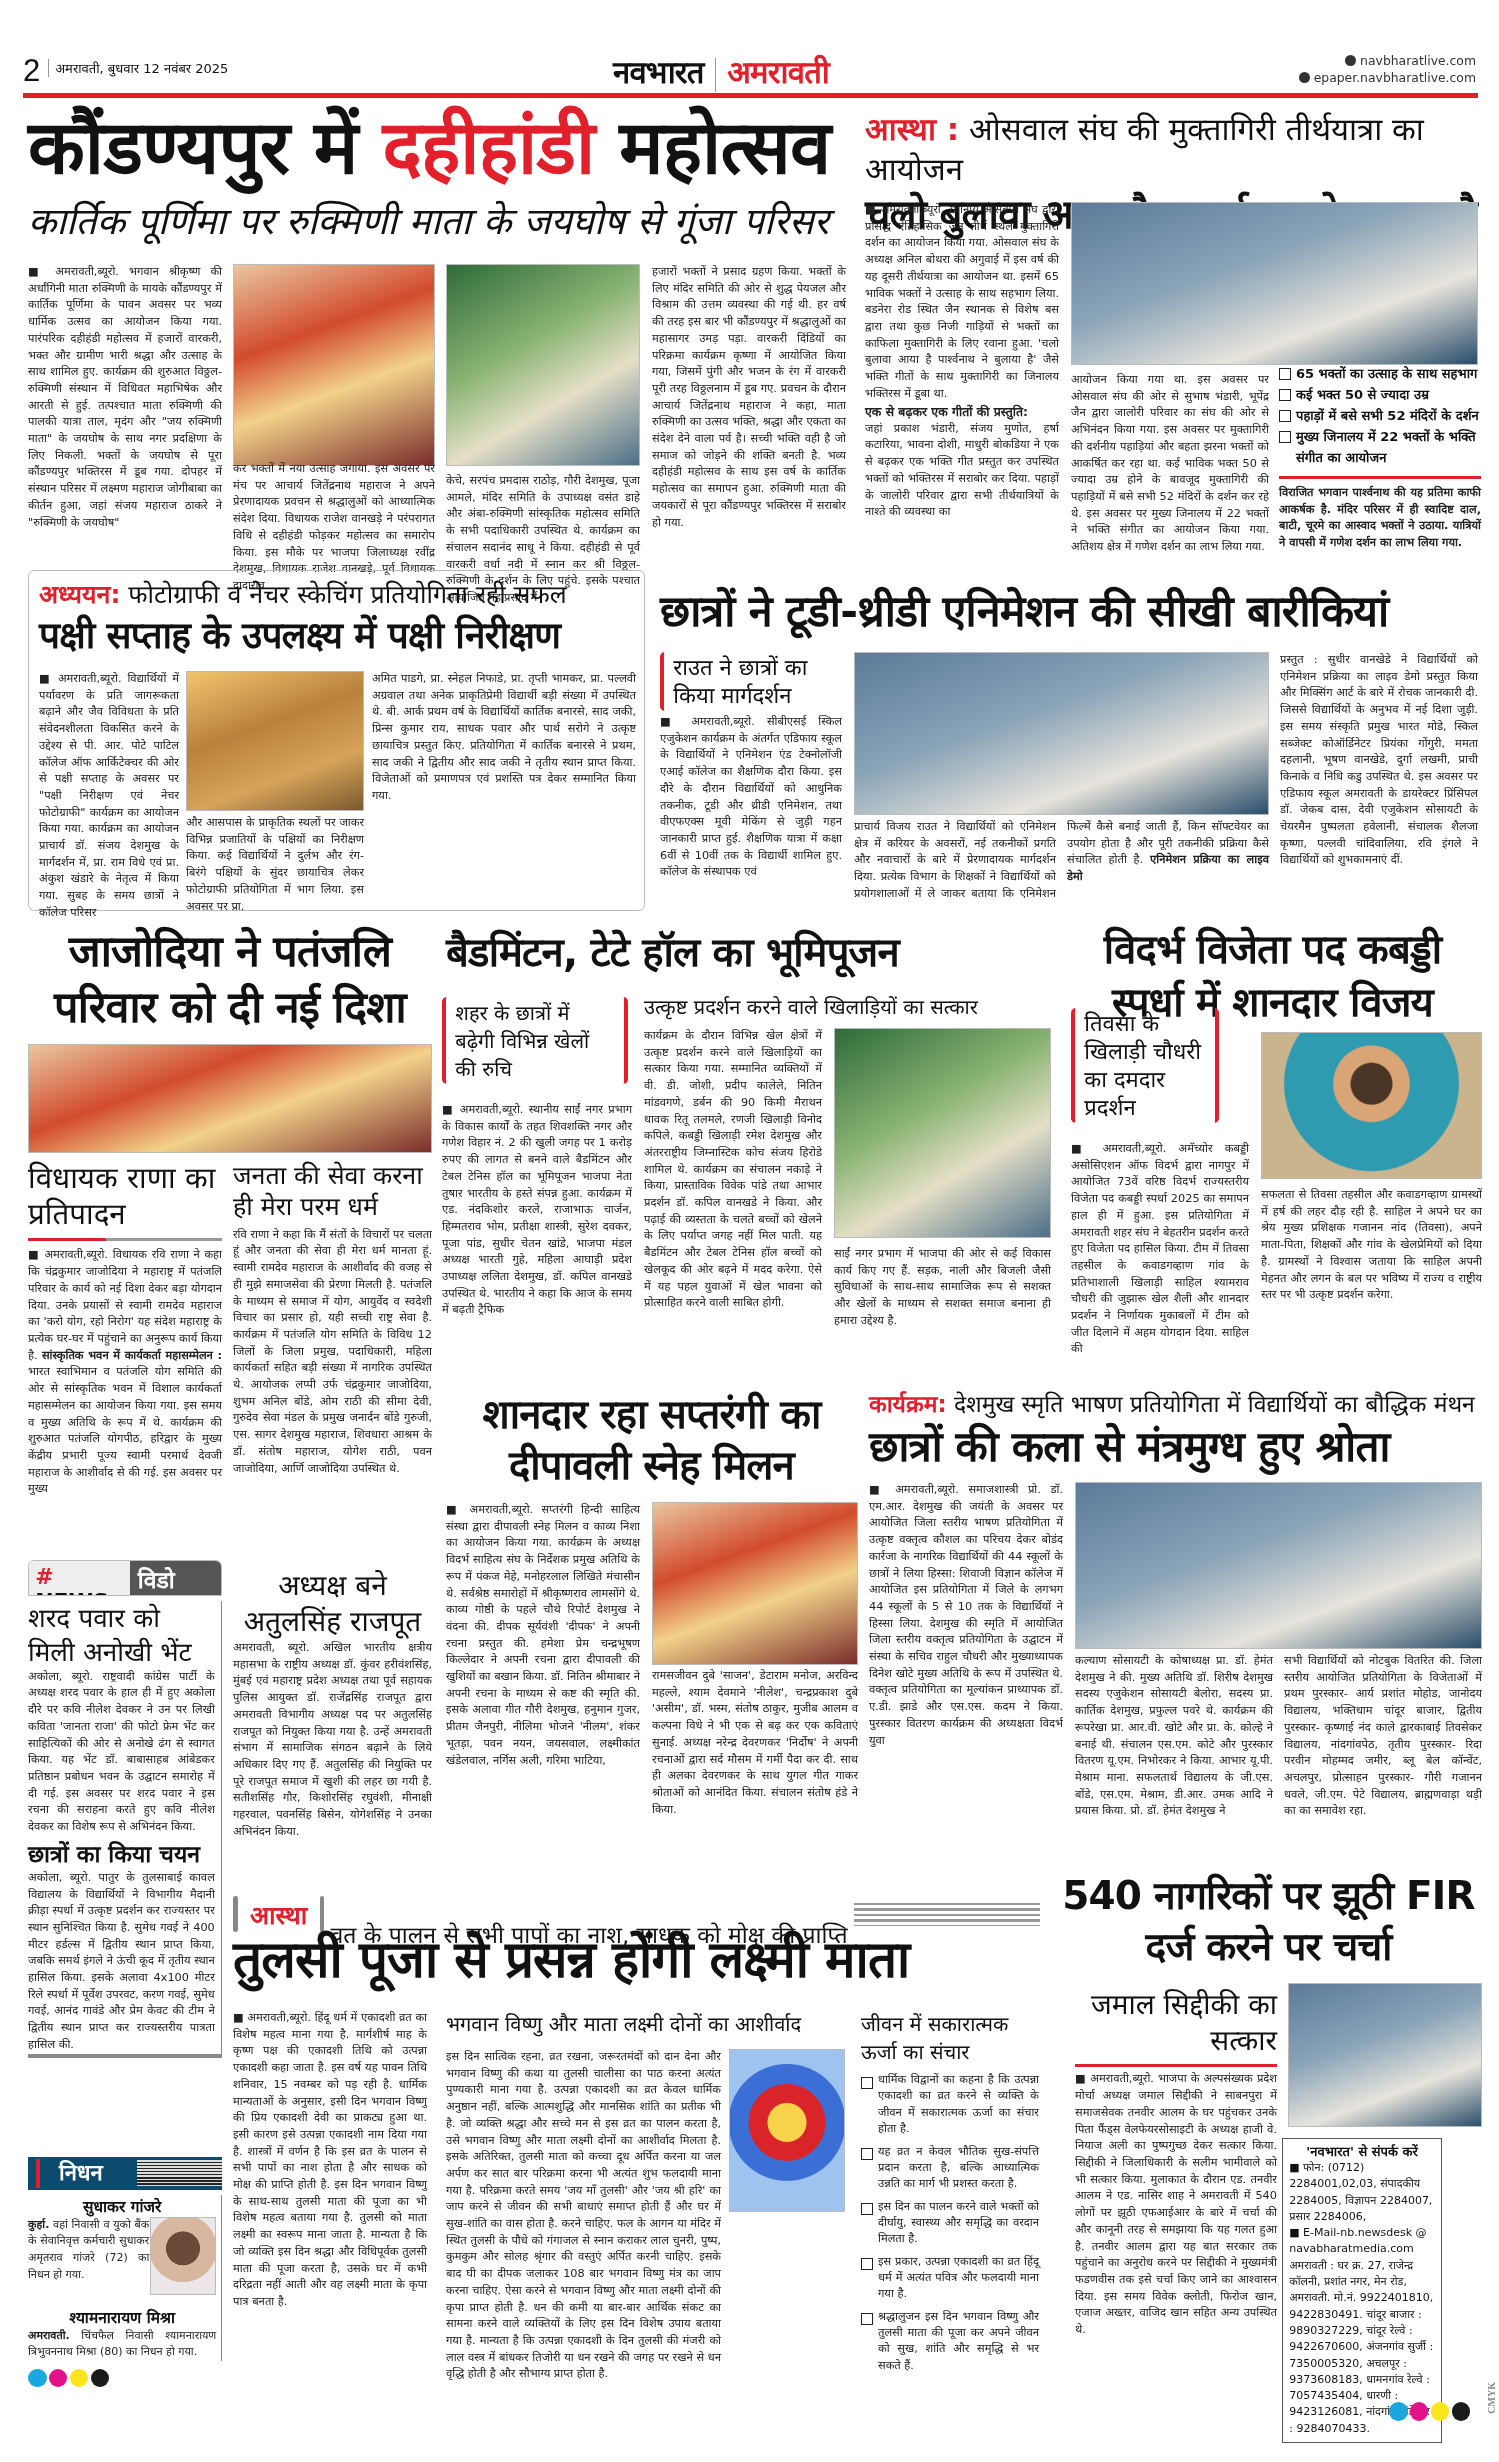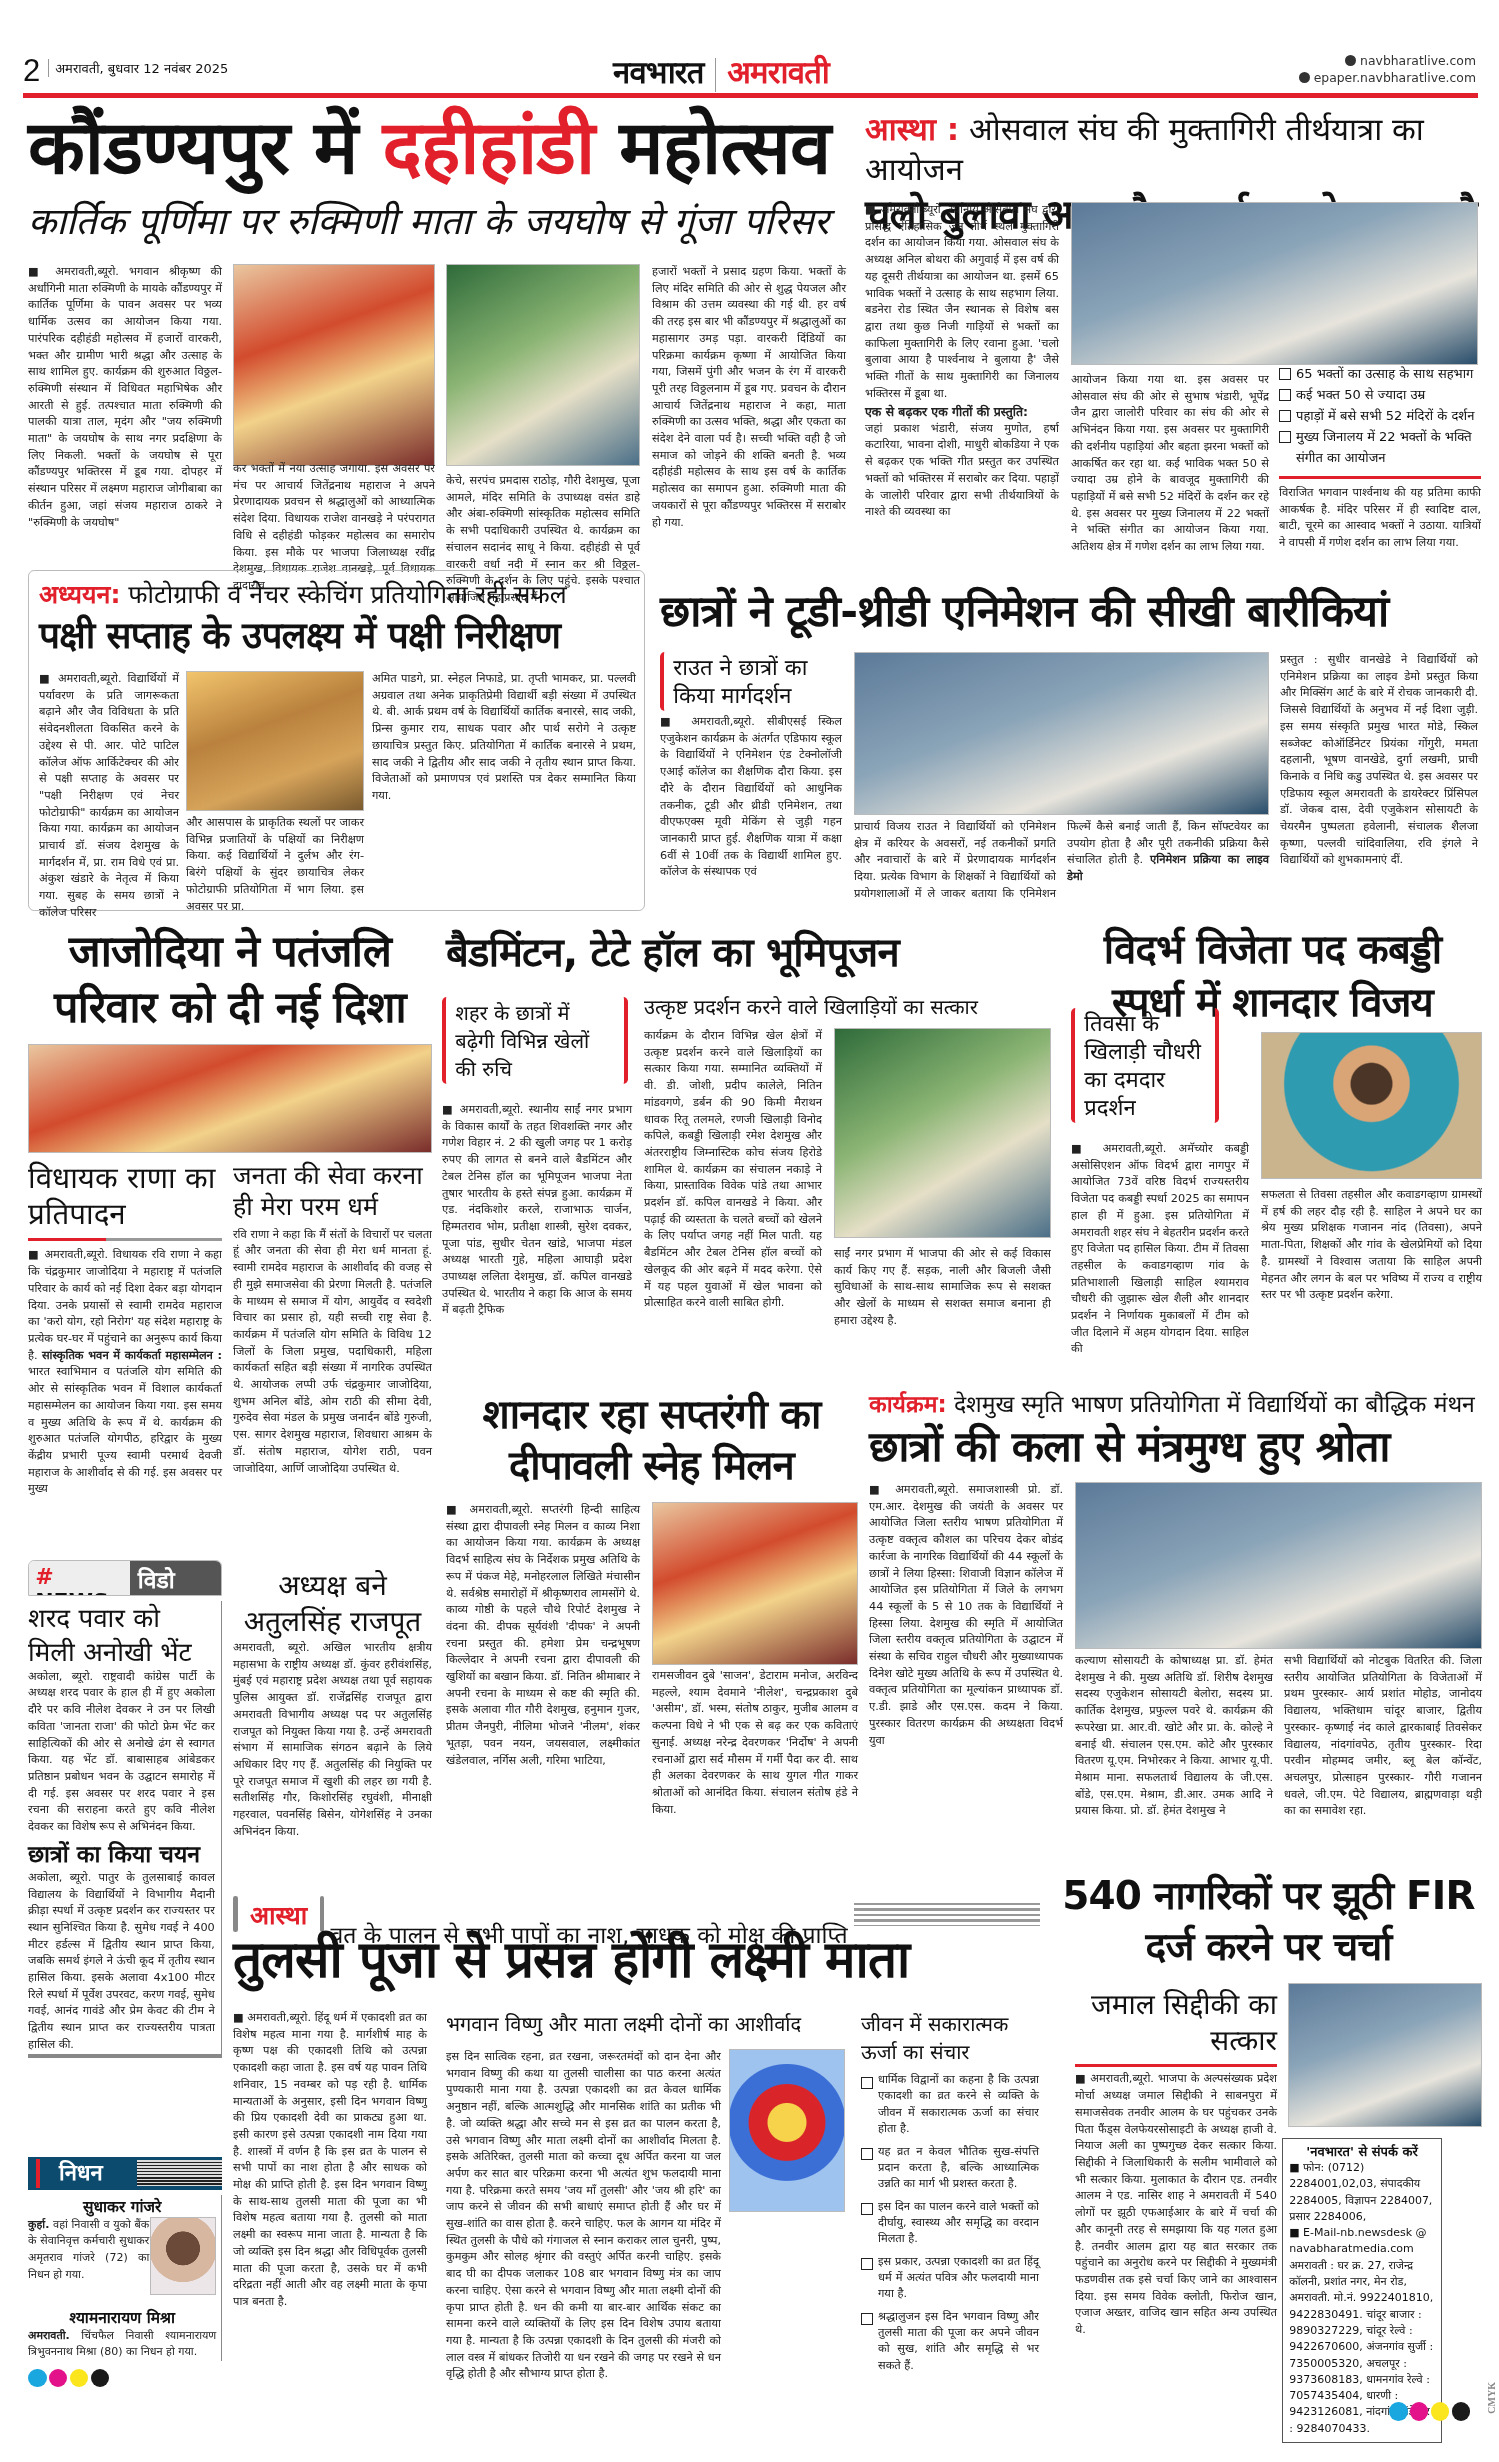--- a/index.html
+++ b/index.html
@@ -77,21 +77,21 @@
   </div>
   <div class="h-huge" style="font-size:40px;line-height:50px;">चलो बुलावा आया है, पार्श्वनाथ ने बुलाया है</div>
 </div>
 <div class="abs body-text" style="left:865px;top:202px;width:194px;">
   <span>■ अमरावती,ब्यूरो. स्थानीय ओसवाल संघ द्वारा प्रसिद्ध ऐतिहासिक जैन तीर्थ स्थल मुक्तागिरी दर्शन का आयोजन किया गया. ओसवाल संघ के अध्यक्ष अनिल बोथरा की अगुवाई में इस वर्ष की यह दूसरी तीर्थयात्रा का आयोजन था. इसमें 65 भाविक भक्तों ने उत्साह के साथ सहभाग लिया. बडनेरा रोड स्थित जैन स्थानक से विशेष बस द्वारा तथा कुछ निजी गाड़ियों से भक्तों का काफिला मुक्तागिरी के लिए रवाना हुआ. 'चलो बुलावा आया है पार्श्वनाथ ने बुलाया है' जैसे भक्ति गीतों के साथ मुक्तागिरी का जिनालय भक्तिरस में डूबा था.</span>
   <b style="display:block;font-size:12.4px;margin-top:1.6px;">एक से बढ़कर एक गीतों की प्रस्तुति:</b>
   <span>जहां प्रकाश भंडारी, संजय मुणोत, हर्षा कटारिया, भावना दोशी, माधुरी बोकडिया ने एक से बढ़कर एक भक्ति गीत प्रस्तुत कर उपस्थित भक्तों को भक्तिरस में सराबोर कर दिया. पहाड़ों के जालोरी परिवार द्वारा सभी तीर्थयात्रियों के नाश्ते की व्यवस्था का</span>
 </div>
 <div class="abs photo blue" style="left:1071px;top:202px;width:407px;height:163px;"></div>
 <div class="abs body-text" style="left:1071px;top:372px;width:198px;">आयोजन किया गया था. इस अवसर पर ओसवाल संघ की ओर से सुभाष भंडारी, भूपेंद्र जैन द्वारा जालोरी परिवार का संघ की ओर से अभिनंदन किया गया. इस अवसर पर मुक्तागिरी की दर्शनीय पहाड़ियां और बहता झरना भक्तों को आकर्षित कर रहा था. कई भाविक भक्त 50 से ज्यादा उम्र होने के बावजूद मुक्तागिरी की पहाड़ियों में बसे सभी 52 मंदिरों के दर्शन कर रहे थे. इस अवसर पर मुख्य जिनालय में 22 भक्तों ने भक्ति संगीत का आयोजन किया गया. अतिशय क्षेत्र में गणेश दर्शन का लाभ लिया गया.</div>
-<div class="abs" style="left:1279px;top:363px;width:202px;">
+<div class="abs" style="left:1279px;top:363px;width:202px;font-weight:bold;">
   <ul class="bullet-list">
     <li>65 भक्तों का उत्साह के साथ सहभाग</li>
     <li>कई भक्त 50 से ज्यादा उम्र</li>
     <li>पहाड़ों में बसे सभी 52 मंदिरों के दर्शन</li>
     <li>मुख्य जिनालय में 22 भक्तों के भक्ति संगीत का आयोजन</li>
   </ul>
   <div style="height:3.1px;background:#e2202b;margin:7.8px 0 6.2px;"></div>
   <div class="body-text">विराजित भगवान पार्श्वनाथ की यह प्रतिमा काफी आकर्षक है. मंदिर परिसर में ही स्वादिष्ट दाल, बाटी, चूरमे का आस्वाद भक्तों ने उठाया. यात्रियों ने वापसी में गणेश दर्शन का लाभ लिया गया.</div>
 </div>
 

